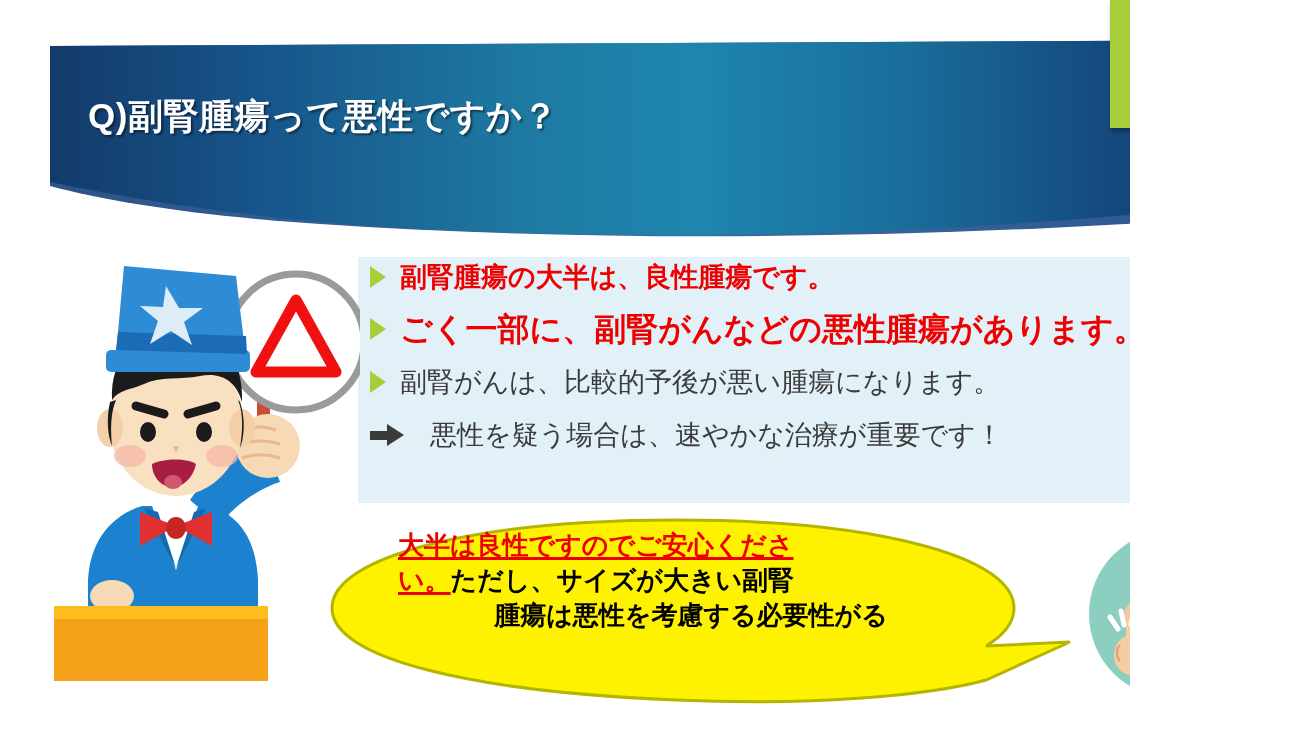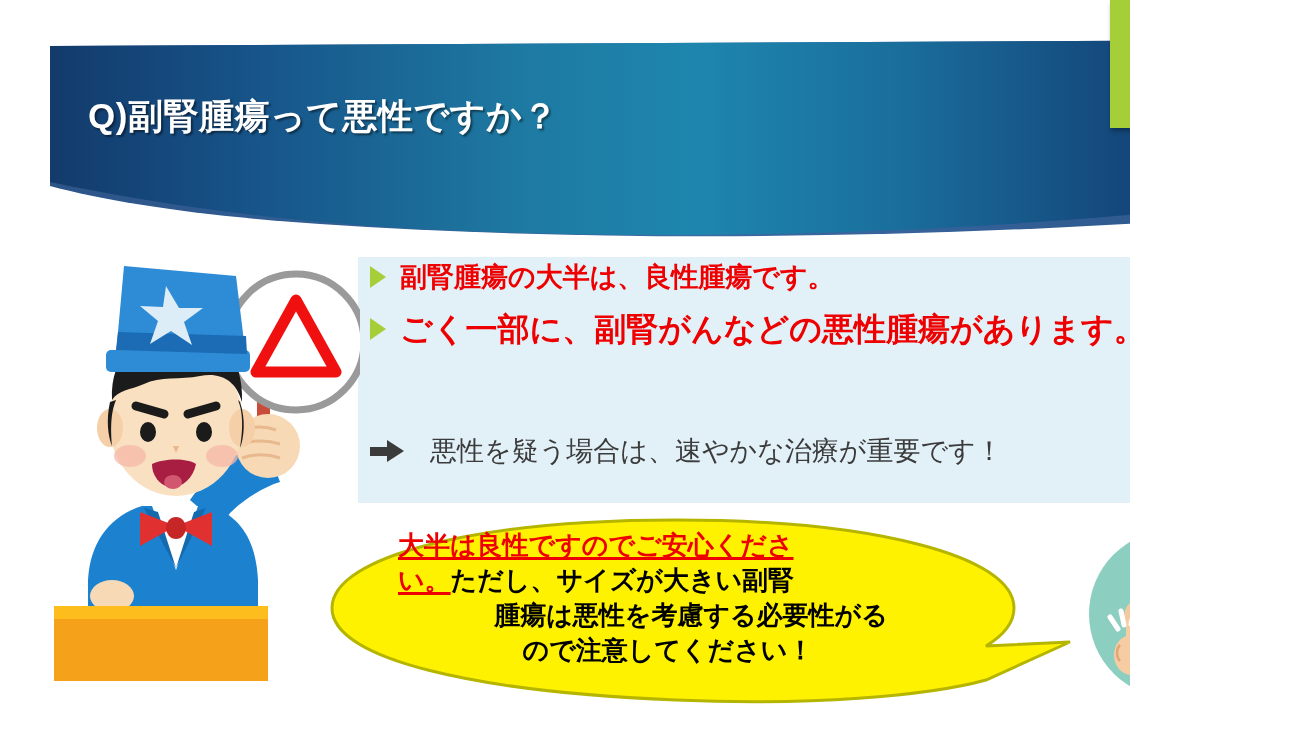--- a/index.html
+++ b/index.html
@@ -54,21 +54,21 @@
   .bullet-row {
     position:absolute;
     display:flex;
     align-items:center;
     white-space:nowrap;
     justify-content:space-between;
   }
   .bullet-row.r0 { left:12px; top:3px;   }
   .bullet-row.r1 { left:12px; top:55px;  }
   .bullet-row.r2 { left:12px; top:108px; }
-  .bullet-row.r3 { left:12px; top:177px; }
+  .bullet-row.r3 { left:12px; top:161px; }
 
   .tri-bullet {
     width:0;height:0;
     border-top:11px solid transparent;
     border-bottom:11px solid transparent;
     border-left:16px solid #A5CE39;
     margin-right:14px;
     flex:0 0 auto;
   }
   .arrow-bullet {
@@ -258,20 +258,24 @@
       <div class="bullet-row r0">
         <span class="tri-bullet"></span>
         <span class="b-text red">副腎腫瘍の大半は、良性腫瘍です。</span>
       </div>
 
       <div class="bullet-row r1">
         <span class="tri-bullet"></span>
         <span class="b-text red">ごく一部に、副腎がんなどの悪性腫瘍があります。</span>
       </div>
 
+      <div class="bullet-row r2">
+        <span class="tri-bullet"></span>
+        <span class="b-text dark">副腎がんは、比較的予後が悪い腫瘍になります。</span>
+      </div>
 
       <div class="bullet-row r3">
         <span class="arrow-bullet"></span>
         <span class="b-text dark">悪性を疑う場合は、速やかな治療が重要です！</span>
       </div>
 
     </div>
   </div>
 
   <div class="bubble-wrap">
@@ -287,21 +291,20 @@
     </svg>
 
     <div class="bubble-text">
       <span class="bubble-line bubble-l0">
         <span class="hl">大半は良性ですのでご安心くださ</span>
       </span>
       <span class="bubble-line bubble-l1">
         <span class="hl">い。</span><span>ただし、サイズが大きい副腎</span>
       </span>
       <span class="bubble-line bubble-l2">腫瘍は悪性を考慮する必要性がる</span>
-      <span class="bubble-line bubble-l3">ので注意してください！</span>
     </div>
   </div>
 
   <svg class="avatar" viewBox="0 0 178 178">
     <circle cx="89" cy="89" r="84" fill="#8CCFC1"></circle>
 
     <path d="M52,178 C56,150 70,140 89,140 C108,140 122,150 126,178 Z" fill="#F4C9A0"></path>
 
     <ellipse cx="50" cy="92" rx="10" ry="15" fill="#F4C9A0"></ellipse>
     <ellipse cx="130" cy="92" rx="10" ry="15" fill="#F4C9A0"></ellipse>

